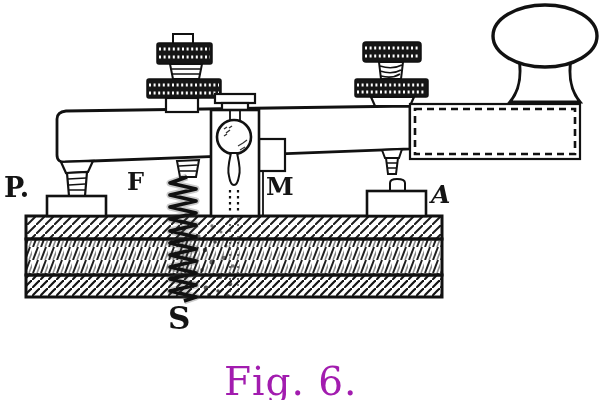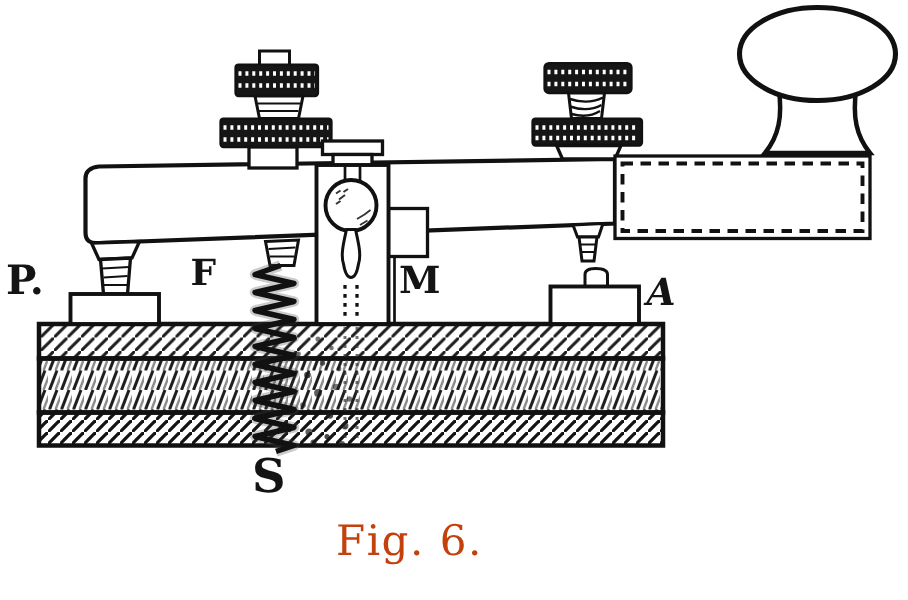--- a/index.html
+++ b/index.html
@@ -29,23 +29,23 @@
     user-select: none;
   }
   .lbl-p { left: 4px;   top: 174px; font-size: 27px; }
   .lbl-f { left: 127px; top: 170px; font-size: 24px; }
   .lbl-m { left: 266px; top: 174px; font-size: 25px; }
   .lbl-a { left: 431px; top: 182px; font-size: 25px; font-style: italic; }
   .lbl-s { left: 168px; top: 303px; font-size: 31px; }
   .fig-caption {
     position: absolute;
     left: 224px;
-    top: 347px;
-    font-size: 28px;
-    color: #c2410c;
+    top: 362px;
+    font-size: 39px;
+    color: #a21caf;
     font-family: "DejaVu Serif", serif;
     letter-spacing: 1px;
     line-height: 1;
     user-select: none;
   }
 </style>
 </head>
 <body>
 
 <div class="page">

